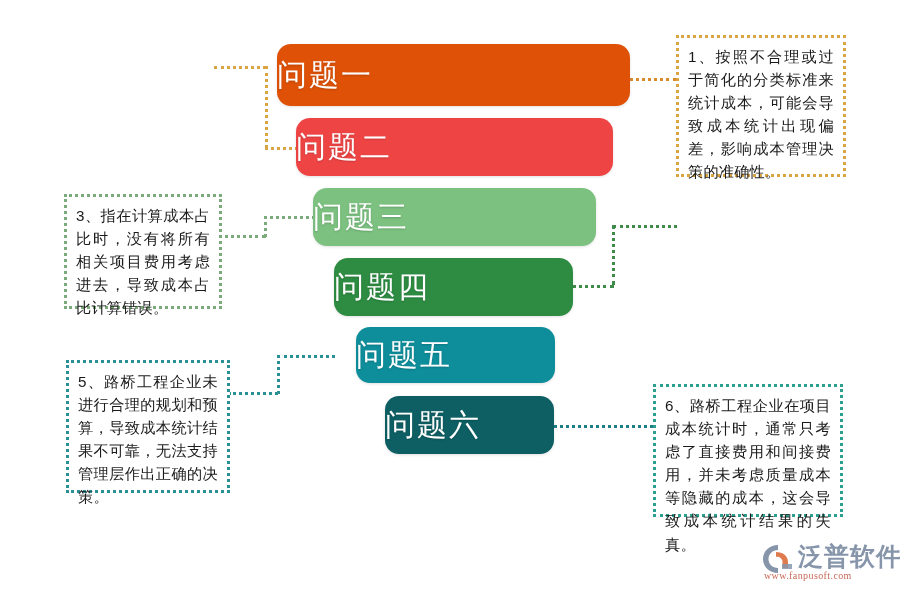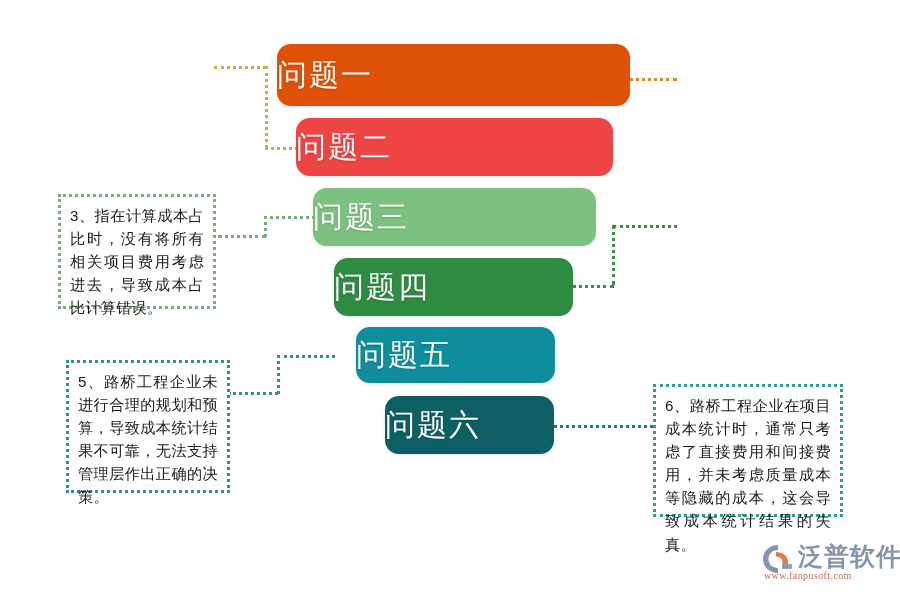--- a/index.html
+++ b/index.html
@@ -116,28 +116,31 @@
     <span>问题四</span>
   </div>
   <div class="bar b6" style="left:385px;top:396px;width:169px;height:58px;">
     <span>问题六</span>
   </div>
   <div class="bar b5" style="left:356px;top:327px;width:199px;height:56px;">
     <span>问题五</span>
   </div>
 
 
-  <div class="note green" style="left:58px;top:194px;width:158px;height:115px;">
+  <div class="note green" style="left:64px;top:194px;width:158px;height:115px;">
     <span>3、指在计算成本占比时，没有将所有相关项目费用考虑进去，导致成本占比计算错误。</span>
   </div>
 
   <div class="note teal" style="left:66px;top:360px;width:164px;height:133px;">
     <span>5、路桥工程企业未进行合理的规划和预算，导致成本统计结果不可靠，无法支持管理层作出正确的决策。</span>
   </div>
 
+  <div class="note orange" style="left:676px;top:35px;width:170px;height:142px;">
+    <span>1、按照不合理或过于简化的分类标准来统计成本，可能会导致成本统计出现偏差，影响成本管理决策的准确性。</span>
+  </div>
 
 
   <div class="note teal2" style="left:653px;top:384px;width:190px;height:133px;">
     <span>6、路桥工程企业在项目成本统计时，通常只考虑了直接费用和间接费用，并未考虑质量成本等隐藏的成本，这会导致成本统计结果的失真。</span>
   </div>
 
   <div id="logo">
     <div class="mark">
       <svg width="34" height="30" viewBox="0 0 34 30" xmlns="http://www.w3.org/2000/svg">
         <path d="M16 1 C7 1 1 7.5 1 15 C1 22.5 7 29 16 29 L16 24 C10.5 24 6.5 20 6.5 15 C6.5 10 10.5 6 16 6 Z" fill="#8795ab"></path>

